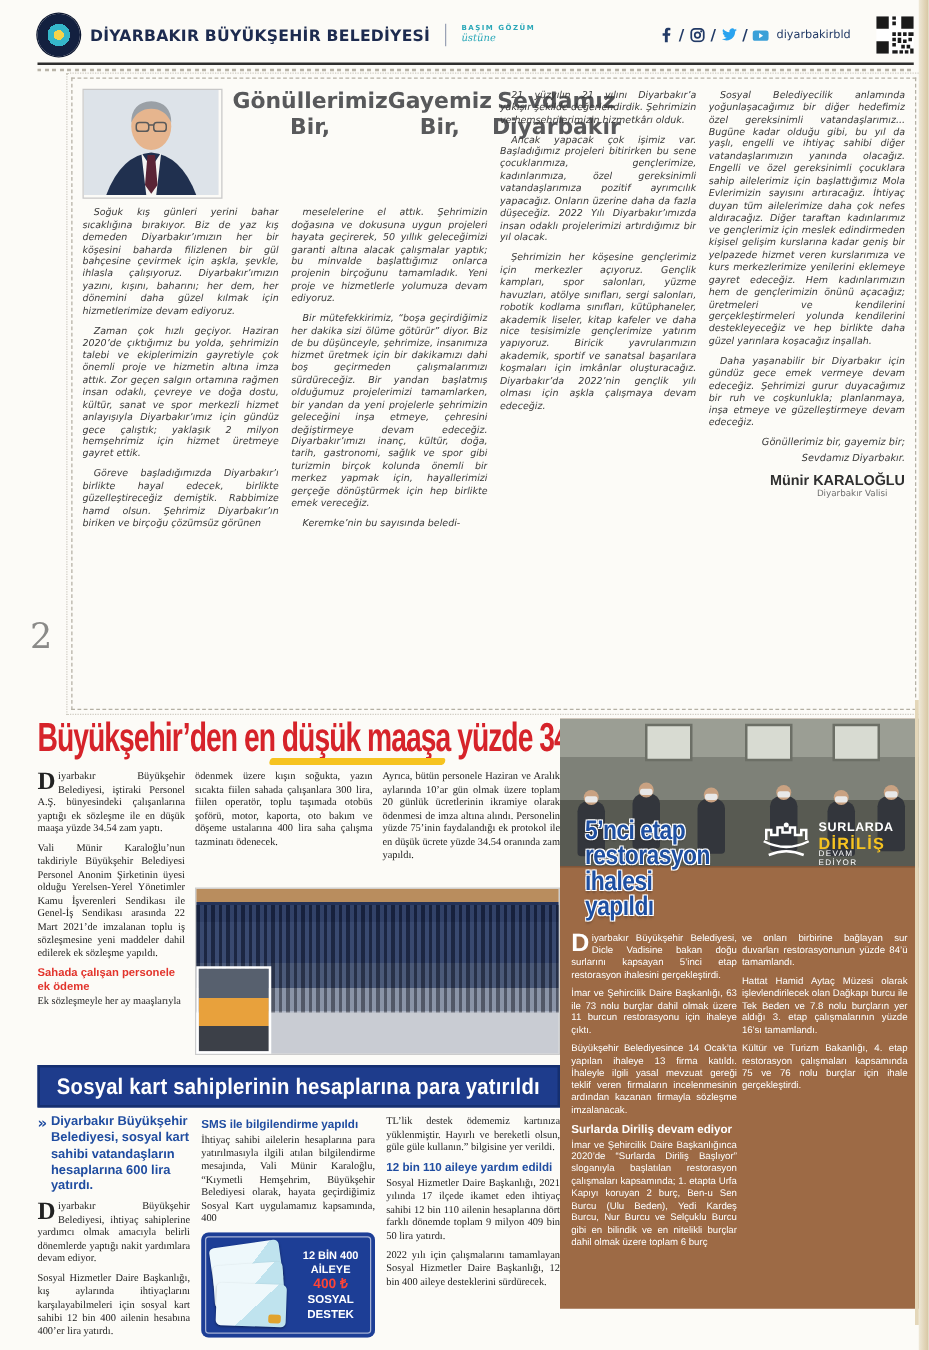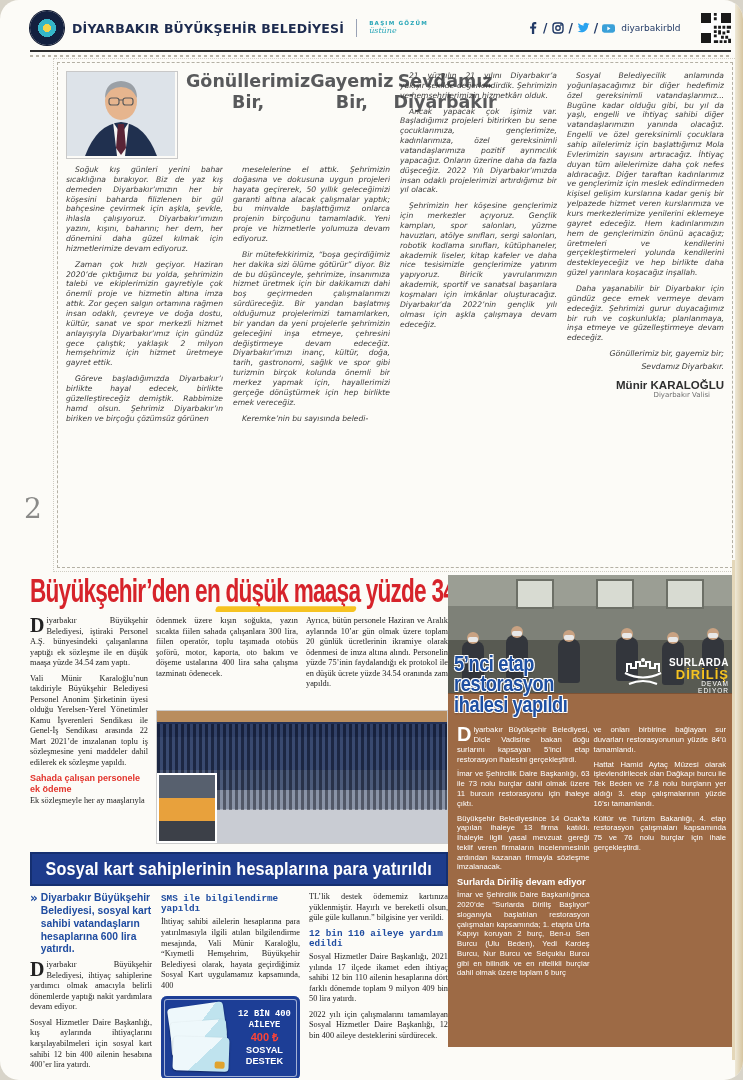--- a/index.html
+++ b/index.html
@@ -1,17 +1,17 @@
 <!DOCTYPE html>
 <html><head>
 <meta charset="utf-8">
 <style>
   html,body{margin:0;padding:0;background:#d8d4c9;}
   .page{position:relative;width:743px;height:1080px;background:#fcfbf7;overflow:hidden;
-        font-family:"DejaVu Sans",sans-serif;border-radius:19px;}
+        font-family:"DejaVu Sans",sans-serif;}
   
   .hdr{position:absolute;left:30px;top:8px;right:12px;height:40px;display:flex;align-items:center;gap:8px;}
   .logo{width:34px;height:34px;border-radius:50%;background:radial-gradient(circle at 50% 50%,#f5d34a 0 4px,#35b6c9 4px 9px,#13203f 9px 100%);flex:0 0 auto;box-shadow:0 0 0 1px #0d1730;}
   .muni{font-size:12.5px;font-weight:bold;color:#1d2b4f;letter-spacing:.2px;white-space:nowrap;}
   .hdr-div{width:1px;height:18px;background:#9aa2b5;margin:0 4px;}
   .slogan{display:flex;flex-direction:column;line-height:1;color:#2aa7b8;}
   .slogan .s1{font-size:5.6px;letter-spacing:1.2px;font-weight:bold;}
   .slogan .s2{font-family:"DejaVu Serif",serif;font-style:italic;font-size:8px;margin-top:1px;}
   .social{display:flex;align-items:center;gap:4px;margin-left:90px;color:#223a66;}
   .social .sep{font-size:12px;color:#223a66;font-weight:bold;}
@@ -64,48 +64,48 @@
   .banner{position:absolute;left:30px;top:852px;width:418px;height:34px;background:#1e3c8c;
           border:2px solid #152f70;box-sizing:border-box;display:flex;align-items:center;justify-content:center;}
   .banner span{color:#fff;font-family:"Liberation Sans",sans-serif;font-weight:bold;font-size:18px;
                white-space:nowrap;transform:scaleX(.9);letter-spacing:.2px;}
   .sk{position:absolute;left:30px;top:892px;width:418px;height:186px;display:flex;gap:9px;overflow:hidden;}
   .skcol1{width:122px;flex:0 0 auto;}
   .skcol{flex:1;min-width:0;}
   .sk-lead{display:flex;gap:3px;margin-bottom:4px;}
   .sk-lead .mark{color:#1f4ca0;font-weight:bold;font-size:12px;line-height:1;}
   .sk-lead .txt{color:#1f4ca0;font-weight:bold;font-size:10.3px;line-height:1.25;font-family:"Liberation Sans",sans-serif;}
-  .blue-sub{color:#1f4ca0;font-weight:bold;font-size:9.3px;font-family:Liberation Mono, monospace;margin:2px 0 3px;line-height:1.1;}
+  .blue-sub{color:#1f4ca0;font-weight:bold;font-size:9.3px;font-family:Liberation Sans, sans-serif;margin:2px 0 3px;line-height:1.1;}
   .card{margin-top:4px;position:relative;height:84px;background:#1d3e96;border-radius:6px;
         box-shadow:inset 0 0 0 3px #1d3e96, inset 0 0 0 4px rgba(255,255,255,.6);
         display:flex;align-items:center;padding:6px;box-sizing:border-box;gap:6px;}
   .cards{position:relative;width:62px;height:70px;flex:0 0 auto;}
   .bankcard{position:absolute;width:56px;height:34px;border-radius:4px;background:linear-gradient(135deg,#eef8fb 0 55%,#bfe3ee 55% 100%);box-shadow:0 1px 2px rgba(0,0,0,.4);}
   .bankcard::after{content:"";position:absolute;right:4px;bottom:3px;width:10px;height:7px;border-radius:2px;background:#e0a32e;}
   .bc1{top:2px;left:2px;transform:rotate(-8deg);}
   .bc2{top:18px;left:4px;transform:rotate(-4deg);}
   .bc3{top:34px;left:6px;transform:rotate(2deg);}
   .card-txt{flex:1;text-align:center;line-height:1.25;font-family:"Liberation Sans",sans-serif;}
-  .card-l1{color:#fff;font-weight:bold;font-size:8.8px;font-family:Liberation Mono, monospace;}
+  .card-l1{color:#fff;font-weight:bold;font-size:8.8px;}
   .card-l2{color:#ff4436;font-weight:bold;font-size:11px;}
   .card-l3{color:#fff;font-weight:bold;font-size:9.2px;}
   
   .sb{position:absolute;left:448px;top:575px;width:287px;height:472px;background:#9d6a45;}
   .sb-photo{position:relative;height:118px;border-bottom:1px solid #7d5234;
      background:linear-gradient(180deg,#9b9e94 0 26%,#7e8178 26% 55%,#585a52 55% 100%);}
   .sb-photo .win{position:absolute;top:6px;width:34px;height:26px;background:#d8dbd2;box-shadow:0 0 0 2px #6c6f66;}
   .figure{position:absolute;bottom:8px;width:22px;height:44px;border-radius:8px 8px 3px 3px;background:#33363c;}
   .figure::before{content:"";position:absolute;top:-9px;left:5px;width:12px;height:12px;border-radius:50%;background:#c9a282;}
   .figure::after{content:"";position:absolute;top:-4px;left:6px;width:10px;height:5px;border-radius:2px;background:#e8e8e8;}
-  .sb-titlerow{display:flex;align-items:flex-start;padding:6px 6px 2px;gap:16px;margin-top:-46px;position:relative;}
+  .sb-titlerow{display:flex;align-items:flex-start;padding:6px 20px 2px;gap:16px;margin-top:-46px;position:relative;}
   .sb-title{color:#1e4fa1;font-family:"Liberation Sans",sans-serif;font-weight:bold;font-size:21.5px;
             line-height:.95;letter-spacing:-.5px;transform:scaleX(.85);transform-origin:left top;
             text-shadow:-1px -1px 0 #fff,1px -1px 0 #fff,-1px 1px 0 #fff,1px 1px 0 #fff,0 2px 2px rgba(0,0,0,.25);}
   .sb-logo{margin-left:auto;display:flex;align-items:center;gap:4px;}
-  .sb-logo-txt{line-height:1;text-align:right;font-family:"Liberation Sans",sans-serif;}
+  .sb-logo-txt{line-height:1;text-align:left;font-family:"Liberation Sans",sans-serif;}
   .sb-logo-txt .l1{color:#fff;font-weight:bold;font-size:10px;letter-spacing:.5px;}
   .sb-logo-txt .l2{color:#f6c320;font-weight:bold;font-size:13px;letter-spacing:1px;}
   .sb-logo-txt .l3{color:#fff;font-size:6.5px;letter-spacing:1px;}
   .sb-cols{display:flex;gap:4px;padding:8px 9px;height:300px;overflow:hidden;}
   .sbcol{flex:1;min-width:0;}
   .sb p{margin:0 0 5px;color:#fff;font-size:7.7px;line-height:1.27;text-align:justify;
         font-family:"Liberation Sans",sans-serif;}
   .sb .drop p:first-child::first-letter{font-family:"Liberation Sans",sans-serif;}
   .wh-sub{color:#fff;font-weight:bold;font-size:9.3px;font-family:"Liberation Sans",sans-serif;margin:2px 0 3px;}
   

